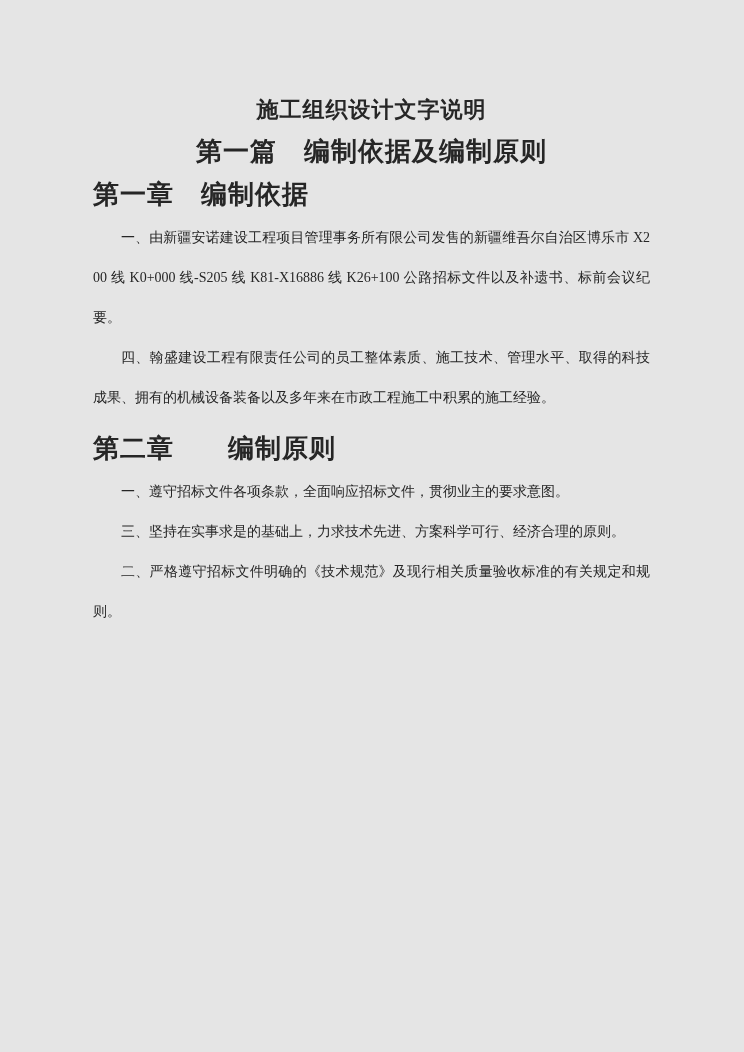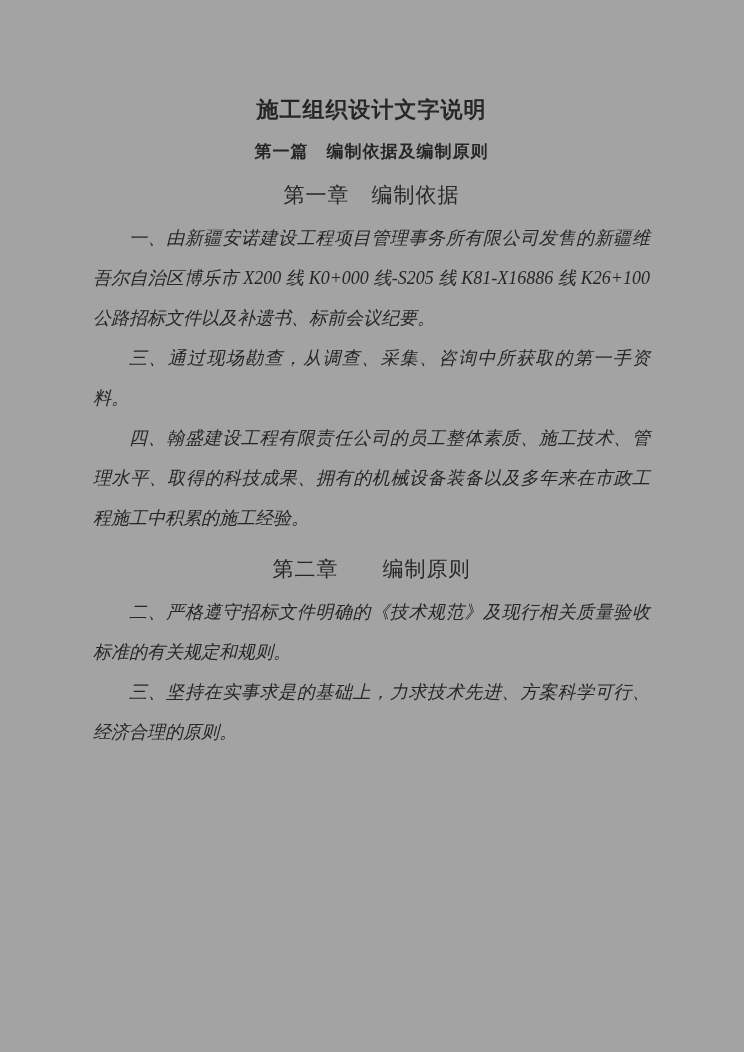--- a/index.html
+++ b/index.html
@@ -5,84 +5,82 @@
   html, body {
     margin: 0;
     padding: 0;
     background: #ffffff;
   }
   .page {
     position: relative;
     width: 744px;
     height: 1052px;
     margin: 0 auto;
-    background: #a3a3a3;
+    background: #e5e5e5;
     box-sizing: border-box;
     padding: 96px 94px 0 93px;
     overflow: hidden;
     font-family: "Liberation Serif", "DejaVu Serif", serif;
     color: #262626;
   }
   .doc-title {
     margin: 0 0 14px 0;
     font-size: 22px;
     line-height: 28px;
     font-weight: bold;
     text-align: center;
     letter-spacing: 1px;
   }
   .part-heading {
     margin: 0 0 14px 0;
-    font-size: 17px;
+    font-size: 26px;
     line-height: 28px;
     font-weight: bold;
     text-align: center;
     letter-spacing: 1px;
   }
   .chapter-heading {
     margin: 6px 0 8px 0;
-    font-size: 21px;
+    font-size: 26px;
     line-height: 30px;
-    font-weight: normal;
-    text-align: center;
+    font-weight: bold;
     letter-spacing: 1px;
   }
   .chapter-heading.second {
     margin-top: 16px;
   }
   .body-paragraph {
     margin: 0;
-    font-size: 18px;
+    font-size: 14px;
     line-height: 40px;
     text-align: justify;
     text-justify: inter-ideograph;
     text-indent: 2em;
     word-break: break-all;
-    font-style: italic;
   }
 </style>
 </head>
 <body>
 
 <div class="page">
 
   <h1 class="doc-title">施工组织设计文字说明</h1>
 
   <h2 class="part-heading">第一篇　编制依据及编制原则</h2>
 
   <h3 class="chapter-heading">第一章　编制依据</h3>
 
   <p class="body-paragraph">一、由新疆安诺建设工程项目管理事务所有限公司发售的新疆维吾尔自治区博乐市 X200 线 K0+000 线-S205 线 K81-X16886 线 K26+100 公路招标文件以及补遗书、标前会议纪要。</p>
 
 
-  <p class="body-paragraph">三、通过现场勘查，从调查、采集、咨询中所获取的第一手资料。</p>
 
   <p class="body-paragraph">四、翰盛建设工程有限责任公司的员工整体素质、施工技术、管理水平、取得的科技成果、拥有的机械设备装备以及多年来在市政工程施工中积累的施工经验。</p>
 
   <h3 class="chapter-heading second">第二章　　编制原则</h3>
 
+  <p class="body-paragraph">一、遵守招标文件各项条款，全面响应招标文件，贯彻业主的要求意图。</p>
+
+  <p class="body-paragraph">三、坚持在实事求是的基础上，力求技术先进、方案科学可行、经济合理的原则。</p>
 
   <p class="body-paragraph">二、严格遵守招标文件明确的《技术规范》及现行相关质量验收标准的有关规定和规则。</p>
-
-  <p class="body-paragraph">三、坚持在实事求是的基础上，力求技术先进、方案科学可行、经济合理的原则。</p>
 
 
 </div>
 
 </body></html>

